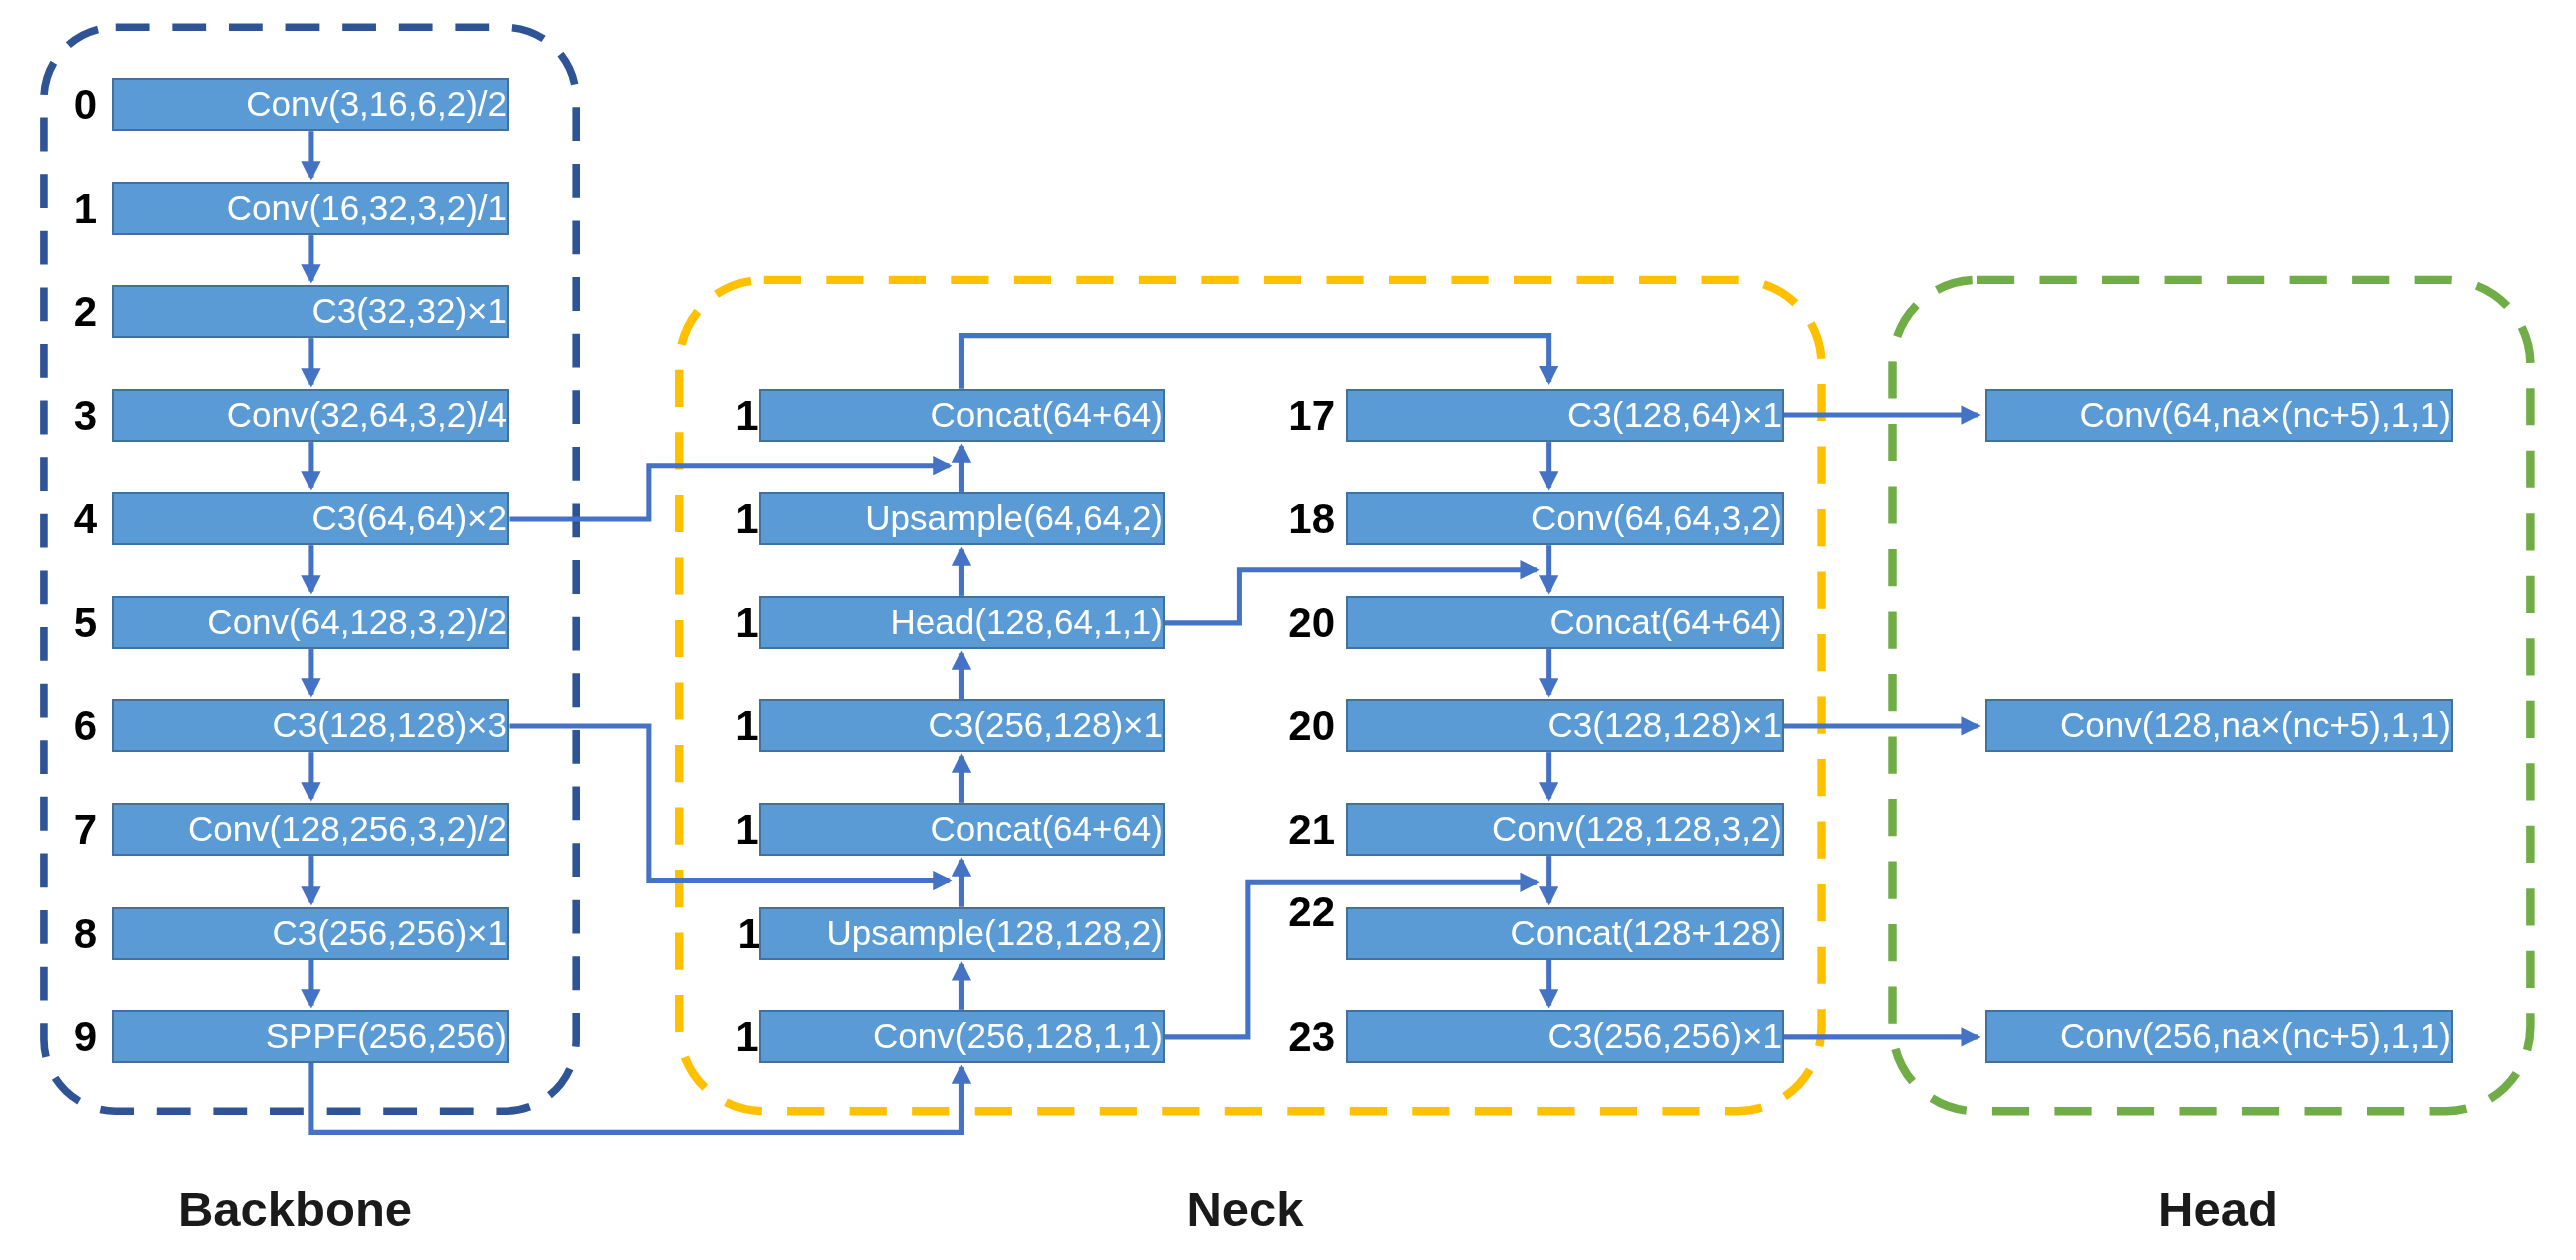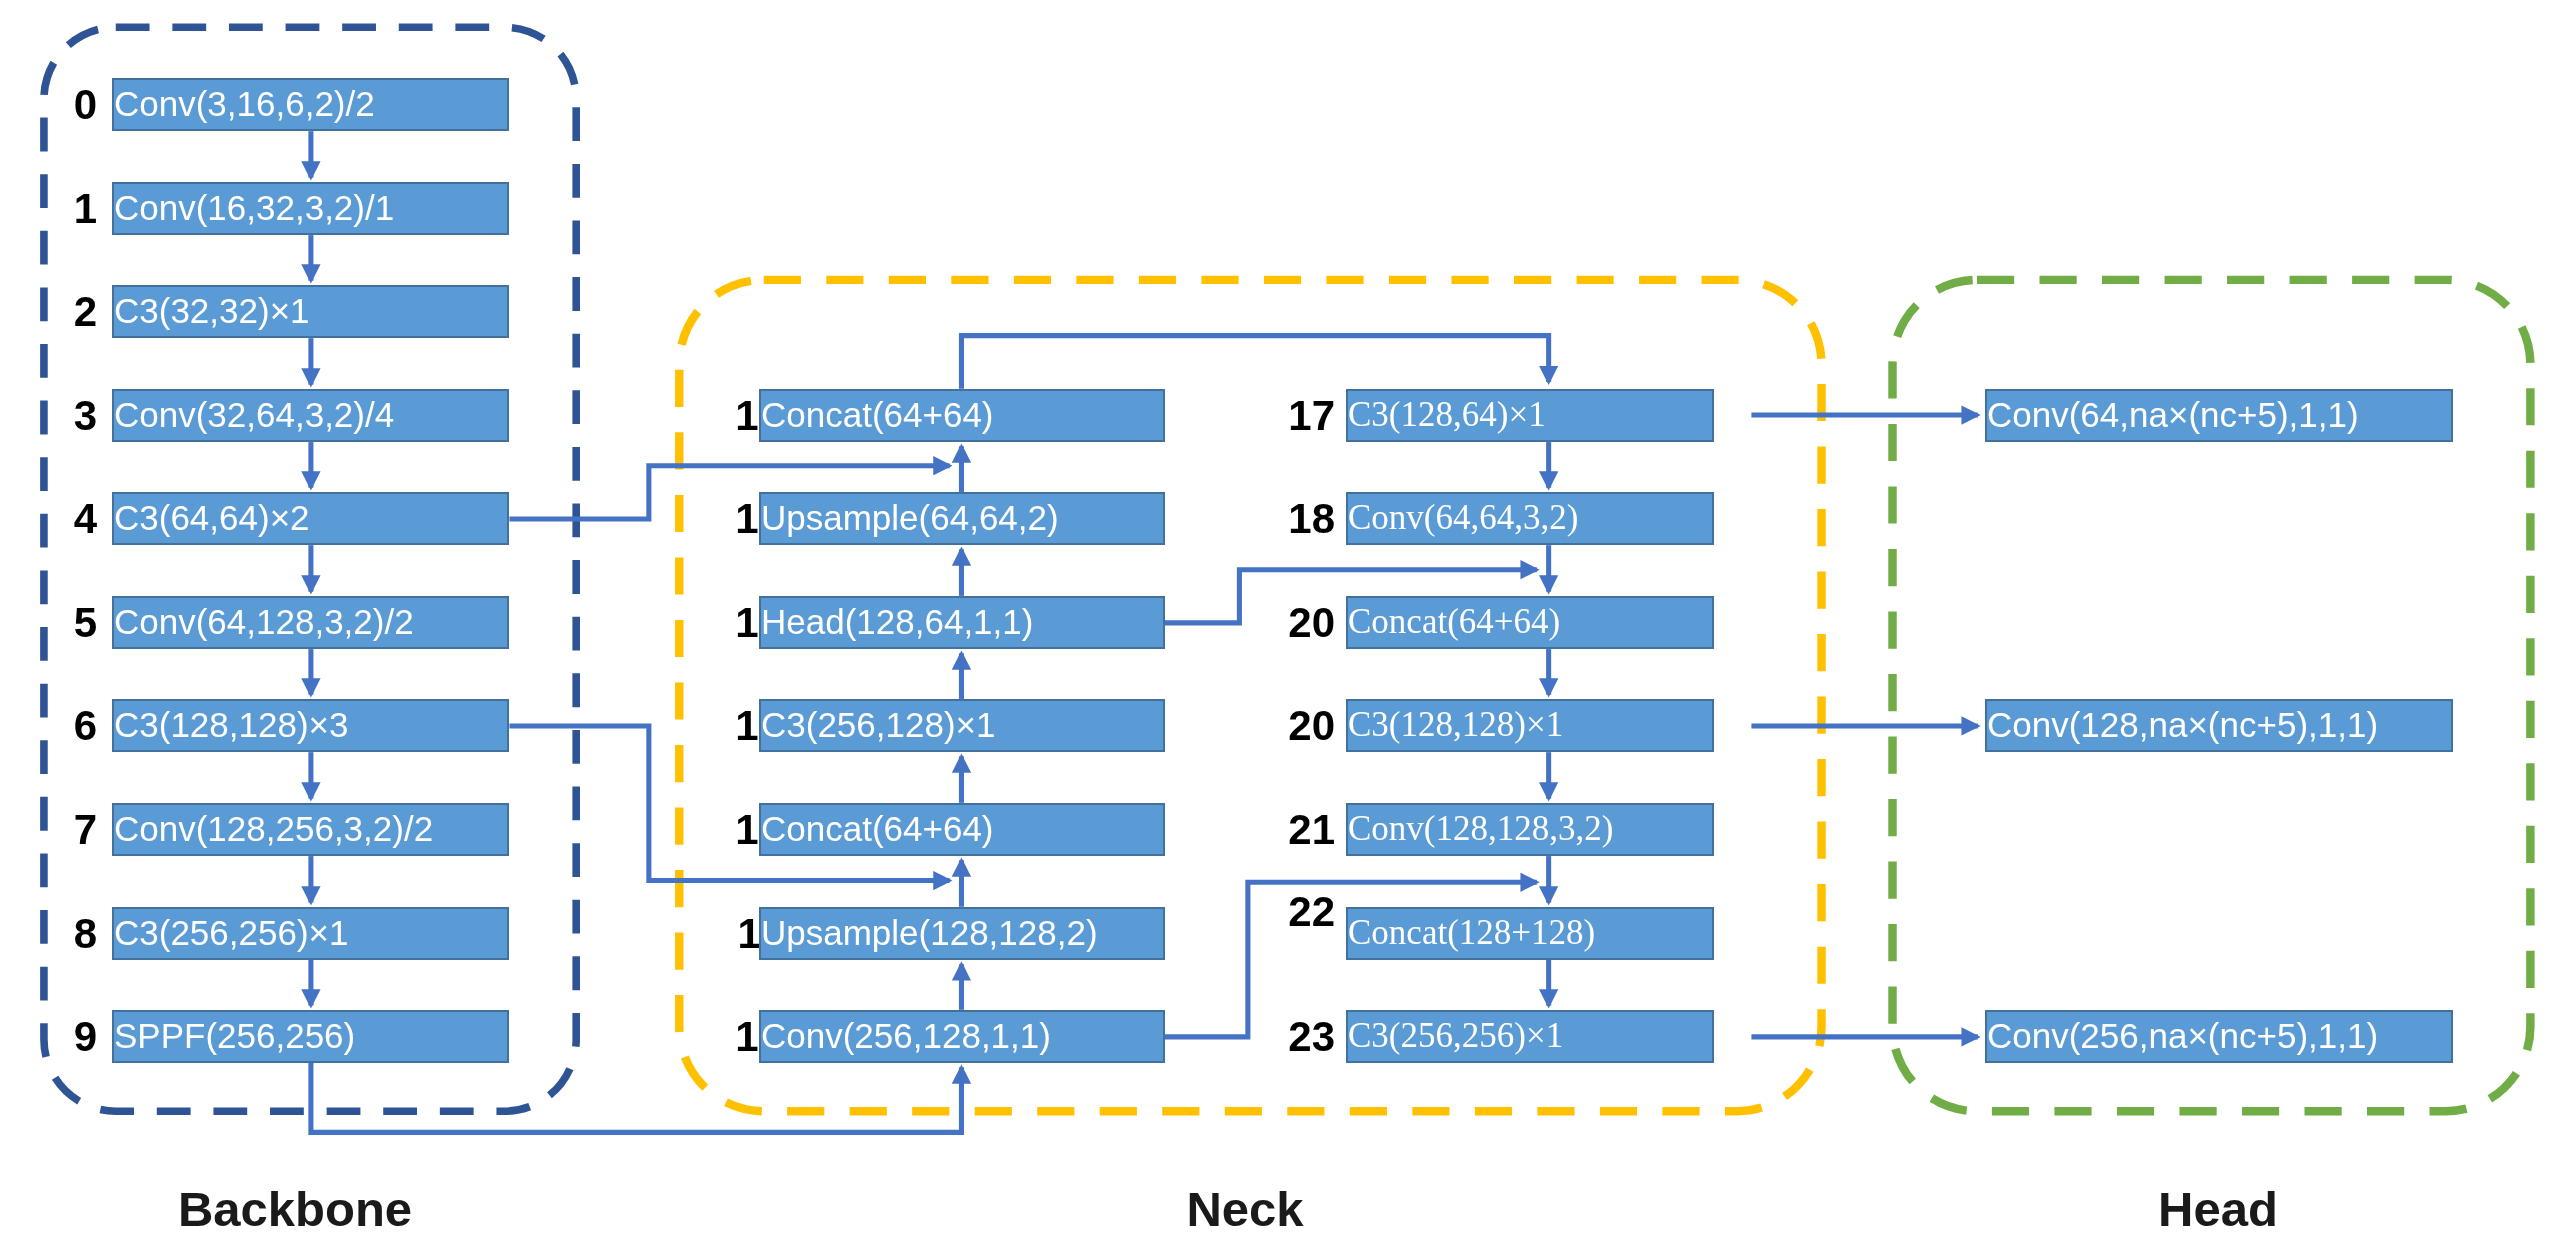--- a/index.html
+++ b/index.html
@@ -12,24 +12,24 @@
     font-family:"Liberation Sans", sans-serif;overflow:hidden;}
   .wires{position:absolute;left:0;top:0;width:2576px;height:1261px;}
   .edge{stroke:var(--arrow);stroke-width:6;fill:none;}
   .boundary{fill:none;stroke-width:9;}
   .boundary.backbone{stroke:var(--backbone-border);stroke-dasharray:40 27;}
   .boundary.neck{stroke:var(--neck-border);stroke-dasharray:44 30;stroke-width:10;}
   .boundary.head{stroke:var(--head-border);stroke-dasharray:44 30;stroke-width:10;}
   .arwhead{fill:var(--arrow);}
   .box{position:absolute;height:53px;box-sizing:border-box;background:var(--node-fill);
     border:2.5px solid var(--node-border);color:var(--node-text);font-size:35px;
-    line-height:48px;text-align:left;white-space:nowrap;}
+    line-height:48px;text-align:right;white-space:nowrap;}
   .bb{left:112px;width:397px;}
   .nl{left:759px;width:406px;}
-  .nr{left:1346px;width:368px;font-family:Liberation Serif, serif;}
+  .nr{left:1346px;width:438px;}
   .hd{left:1985px;width:468px;font-size:35px;}
   .num{position:absolute;width:80px;height:53px;line-height:53px;text-align:right;
     font-size:42px;font-weight:bold;color:var(--num-color);}
   .num.bbn{left:17px;} .num.nln{left:702px;} .num.nrn{left:1255px;}
   .seclabel{position:absolute;top:1183px;height:53px;line-height:53px;width:422px;
     text-align:center;font-size:49px;font-weight:bold;color:var(--label-color);}
 </style>
 </head>
 <body>
 

